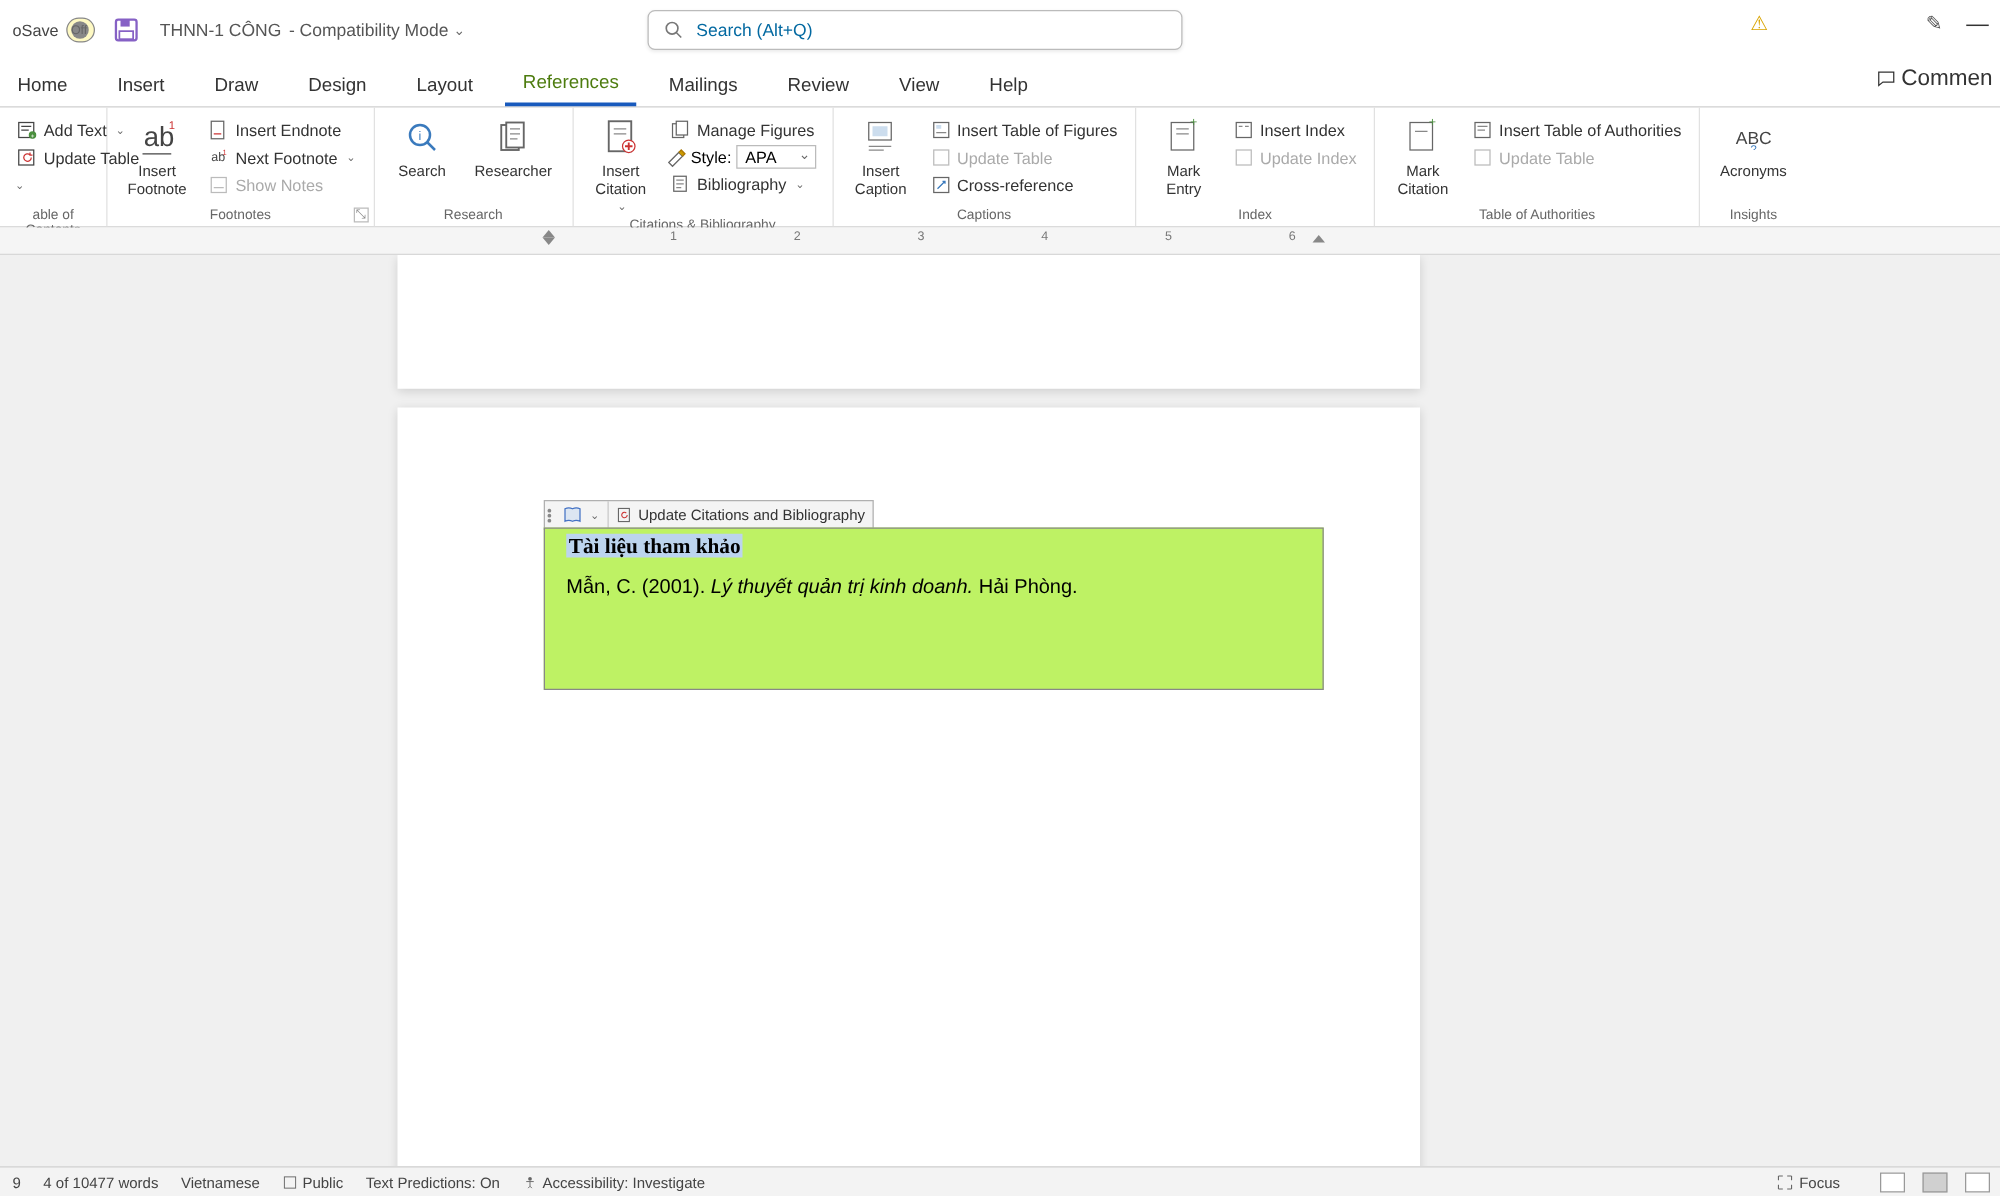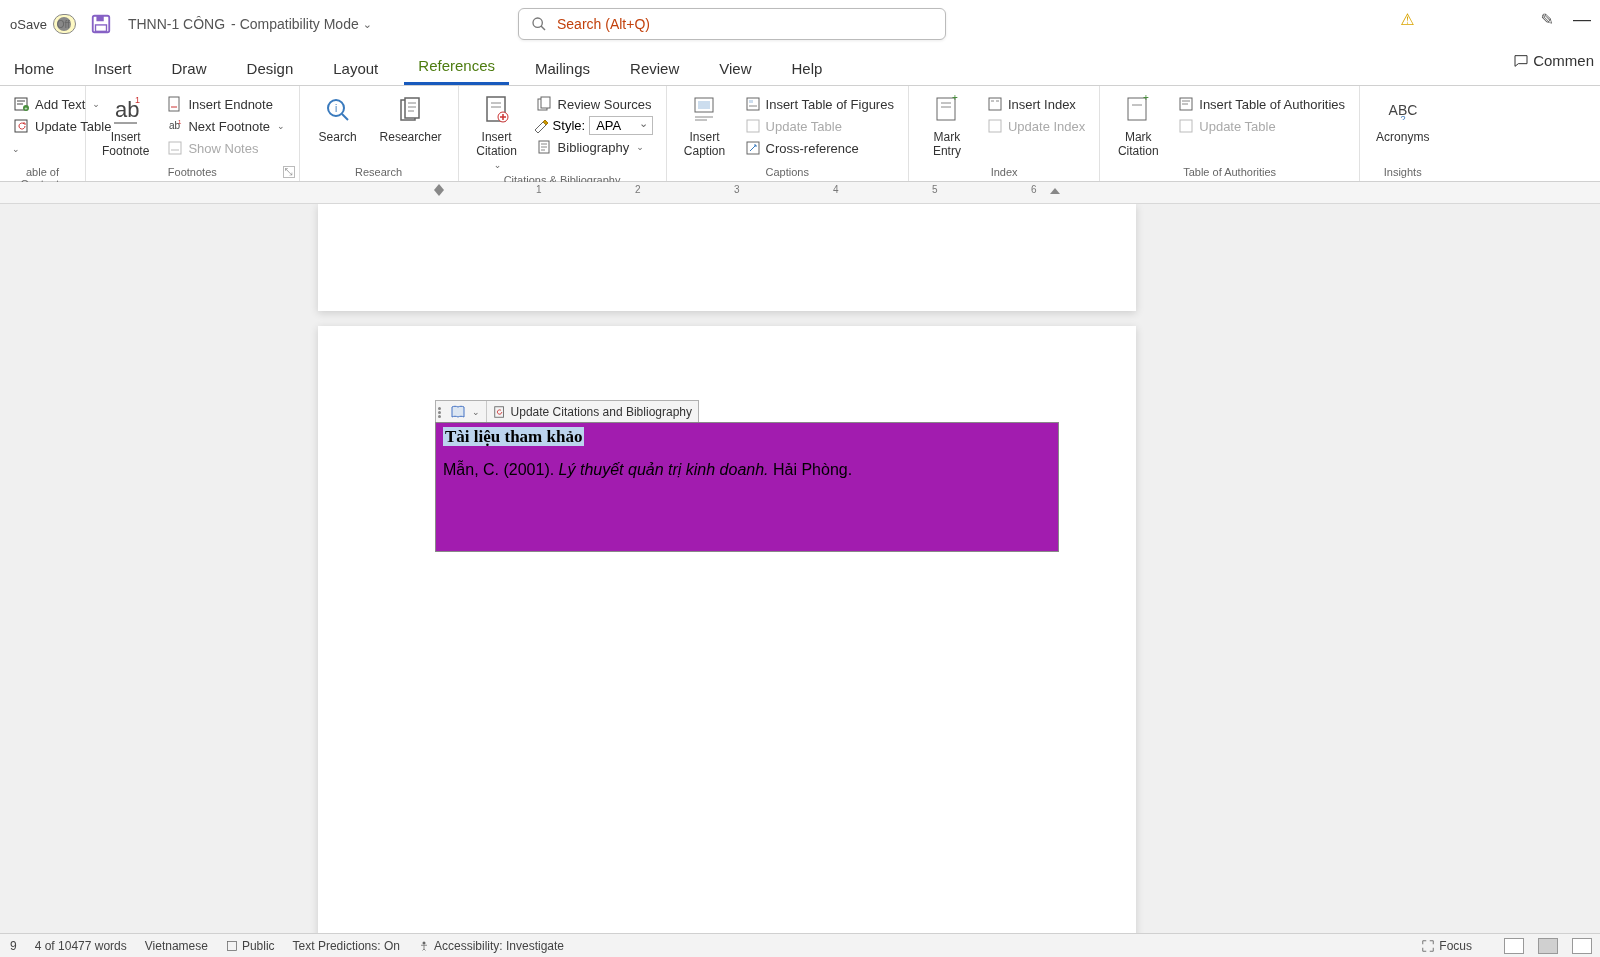--- a/index.html
+++ b/index.html
@@ -10,32 +10,32 @@
 .toggle { width:23px; height:20px; border:1px solid #888; border-radius:10px; position:relative; background:#fef9c3; margin-right:14px; display:flex; align-items:center; }
 .toggle-knob { width:14px; height:14px; border-radius:50%; background:#888; margin-left:3px; }
 .toggle-off { font-size:10px; color:#666; position:absolute; right:5px; }
 .save-icon { width:22px; height:22px; margin-right:16px; }
 .doc-title { font-size:14px; color:#555; margin-right:6px; }
 .compat { font-size:14px; color:#555; }
 .chev { font-size:11px; color:#666; margin-left:4px; }
 
 .search-wrap { position:absolute; left:518px; top:8px; width:428px; height:32px; border:1px solid #bbb; border-radius:6px; background:#fff; display:flex; align-items:center; padding:0 12px; box-shadow:0 1px 3px rgba(0,0,0,0.08); }
 .search-wrap svg { margin-right:10px; }
-.search-ph { font-size:14px; color:#c2410c; }
+.search-ph { font-size:14px; color:#0369a1; }
 
 .title-right { position:absolute; right:8px; top:8px; display:flex; align-items:center; gap:18px; }
 .title-right .warn { color:#d9a400; font-size:16px; }
 .userbox { width:90px; height:22px; }
 .pencil { font-size:16px; color:#555; }
 .minbtn { width:20px; font-size:18px; color:#333; text-align:center; }
 
 .tabs { height:38px; display:flex; align-items:flex-end; padding-left:0; gap:12px; border-bottom:1px solid #d0d0d0; background:#fff; position:relative; }
 .tab { padding:6px 14px 8px; font-size:15px; color:#333; cursor:pointer; }
 .tab.active { color:#4d7c0f; border-bottom:3px solid #185abd; font-weight:400; }
-.comments-btn { position:absolute; right:6px; top:4px; display:flex; align-items:center; gap:4px; font-size:15px; color:#333; }
+.comments-btn { position:absolute; right:6px; top:4px; display:flex; align-items:center; gap:4px; font-size:18px; color:#333; }
 
 .ribbon { height:96px; background:#fff; border-bottom:1px solid #d0d0d0; display:flex; }
 .group { border-right:1px solid #e1e1e1; padding:4px 10px 0; display:flex; flex-direction:column; justify-content:space-between; height:100%; }
 .group-label { font-size:11px; color:#666; text-align:center; padding:2px 0 3px; }
 .group-body { flex:1; display:flex; align-items:flex-start; gap:8px; }
 .col { display:flex; flex-direction:column; gap:2px; }
 .big-btn { display:flex; flex-direction:column; align-items:center; justify-content:flex-start; padding:2px 6px; font-size:12px; color:#333; gap:2px; min-width:56px; }
 .big-btn .il { height:36px; display:flex; align-items:center; justify-content:center; }
 .small-btn { display:flex; align-items:center; gap:5px; font-size:13px; color:#333; padding:2px 4px; white-space:nowrap; }
 .small-btn.disabled { color:#aaa; }
@@ -54,21 +54,21 @@
 .canvas { position:absolute; left:0; top:204px; right:0; bottom:24px; background:#f0f0f0; overflow:hidden; }
 .page1 { position:absolute; left:318px; top:0; width:818px; height:107px; background:#fff; box-shadow:0 2px 8px rgba(0,0,0,0.15); }
 .page2 { position:absolute; left:318px; top:122px; width:818px; height:700px; background:#fff; box-shadow:0 2px 8px rgba(0,0,0,0.15); }
 
 .bib-toolbar { position:absolute; left:435px; top:196px; display:flex; background:#f4f4f4; border:1px solid #b0b0b0; }
 .bib-tb-btn { display:flex; align-items:center; padding:3px 6px; border-right:1px solid #c8c8c8; font-size:12px; color:#333; gap:4px; }
 .bib-tb-btn:last-child { border-right:none; }
 .bib-handle { width:8px; display:flex; flex-direction:column; justify-content:center; gap:1px; padding:2px; cursor:move; }
 .bib-handle span { width:3px; height:3px; background:#888; border-radius:50%; }
 
-.bib-box { position:absolute; left:435px; top:218px; width:624px; height:130px; border:1px solid #888; background:#a21caf; padding:4px 7px; }
+.bib-box { position:absolute; left:435px; top:218px; width:624px; height:130px; border:1px solid #888; background:#bef264; padding:4px 17px; }
 .bib-title { font-family:"Times New Roman",serif; font-weight:bold; font-size:17px; background:#bcd4ee; display:inline; padding:0 2px; }
 .bib-entry { font-family:"Times New Roman",serif; font-size:16px; color:#000; margin-top:4px; line-height:1.4; }
 .bib-entry .ital { font-style:italic; }
 
 .statusbar { position:absolute; bottom:0; left:0; right:0; height:24px; background:#f3f3f3; border-top:1px solid #d0d0d0; display:flex; align-items:center; font-size:12px; color:#444; padding:0 10px; }
 .statusbar .sitem { margin-right:18px; display:flex; align-items:center; gap:4px; }
 .status-right { position:absolute; right:8px; display:flex; align-items:center; gap:14px; }
 .view-btn { width:20px; height:16px; border:1px solid #999; background:#fff; }
 .view-btn.active { background:#d0d0d0; }
 
@@ -243,21 +243,21 @@
         <span style="white-space:pre-line;text-align:center">Insert
 Citation</span>
           <span class="chev-sm">⌄</span>
       </div>
       <div class="col" style="padding-top:4px">
         <div class="small-btn">
           <svg class="small-icon" viewBox="0 0 16 16">
               <rect x="1" y="3" width="9" height="11" fill="none" stroke="#666"></rect>
               <rect x="4" y="1" width="9" height="11" fill="#fff" stroke="#666"></rect>
             </svg>
-          <span>Review Sources</span>
+          <span>Manage Figures</span>
         </div>
         <div class="style-row">
           <svg class="small-icon" viewBox="0 0 16 16">
               <path d="M2 12l8-8 3 3-8 8z" fill="none" stroke="#666"></path>
               <path d="M10 4l2-2 3 3-2 2" fill="#c90" stroke="#a70"></path>
             </svg>
           <span>Style:</span>
           <div class="style-select"><span>APA</span></div>
         </div>
         <div class="small-btn">

